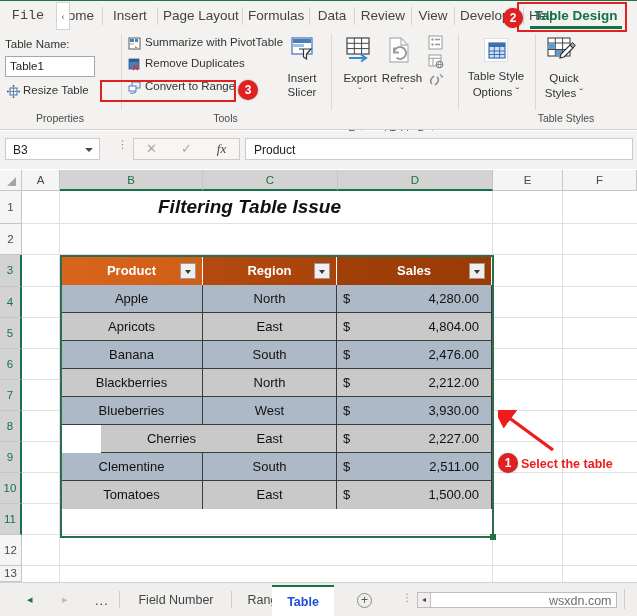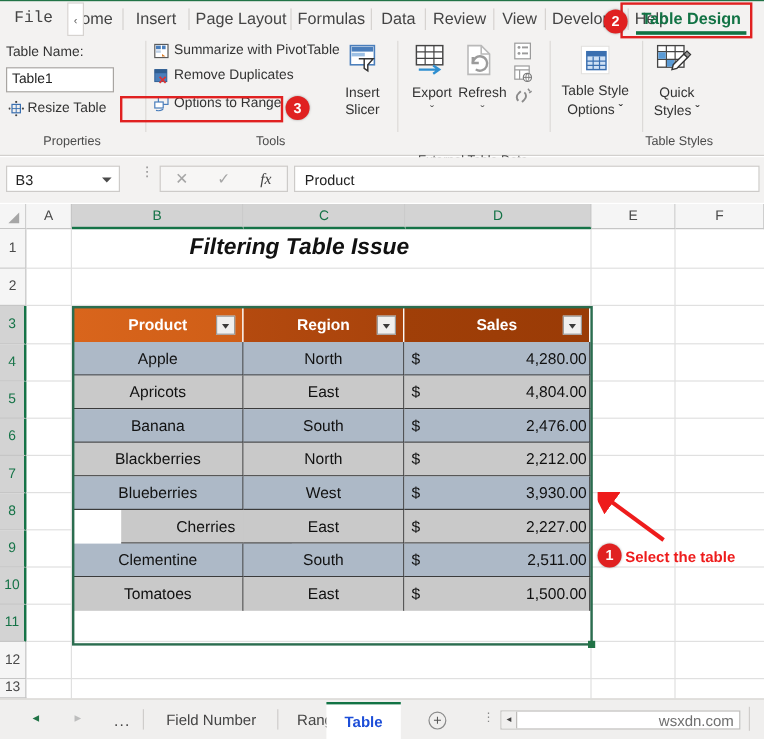--- a/index.html
+++ b/index.html
@@ -165,21 +165,21 @@
     border-top:4px solid #3a3a3a;
   }
   .xtd{
     position:absolute; height:28px; line-height:28px;
     font-size:13px; color:#111111; text-align:center;
     border-bottom:1px solid #3b3b3b;
     border-right:1px solid #3b3b3b;
   }
   .xtd.cur{ text-align:left; padding-left:6px; }
   .cur-sym{ position:absolute; left:6px; }
-  .cur-val{ position:absolute; right:2px;margin-left:32px; }
+  .cur-val{ position:absolute; right:12px;margin-left:32px; }
   .xt-border{
     position:absolute; border:2px solid #2b6d4f;
     pointer-events:none;
   }
   .fillhandle{
     position:absolute; width:6px; height:6px; background:#217346;
   }
 
   
   .anno-text{
@@ -295,21 +295,21 @@
     </div>
     <div class="ri-label" style="left:145px;top:27px;">Remove Duplicates</div>
 
     <div class="icn" style="left:128px;top:50px;width:13px;height:13px;">
       <svg width="13" height="13" viewBox="0 0 13 13">
         <rect x="4" y="1" width="8" height="6" fill="none" stroke="#4a7ebb" stroke-width="1"></rect>
         <rect x="1" y="5" width="7" height="5" fill="#fff" stroke="#4a7ebb" stroke-width="1"></rect>
         <path d="M2 12 q3 1 6 -1" fill="none" stroke="#4a7ebb" stroke-width="1"></path>
       </svg>
     </div>
-    <div class="ri-label" style="left:145px;top:50px;">Options to Range</div>
+    <div class="ri-label" style="left:145px;top:50px;">Convert to Range</div>
 
     <div class="icn" style="left:288px;top:6px;width:28px;height:30px;">
       <svg width="28" height="30" viewBox="0 0 28 30">
         <rect x="4" y="2" width="20" height="16" fill="#ffffff" stroke="#4a7ebb" stroke-width="1.3"></rect>
         <rect x="5" y="3" width="18" height="4" fill="#4a7ebb"></rect>
         <rect x="5" y="8" width="11" height="3" fill="#9dc0e4"></rect>
         <path d="M11 13 l12 0 l-4.5 5 l0 5 l-3 -2 l0 -8 z" fill="#ffffff" stroke="#333" stroke-width="1.2"></path>
       </svg>
     </div>
     <div class="ri-label-c" style="left:280px;top:42px;width:44px;">Insert</div>

